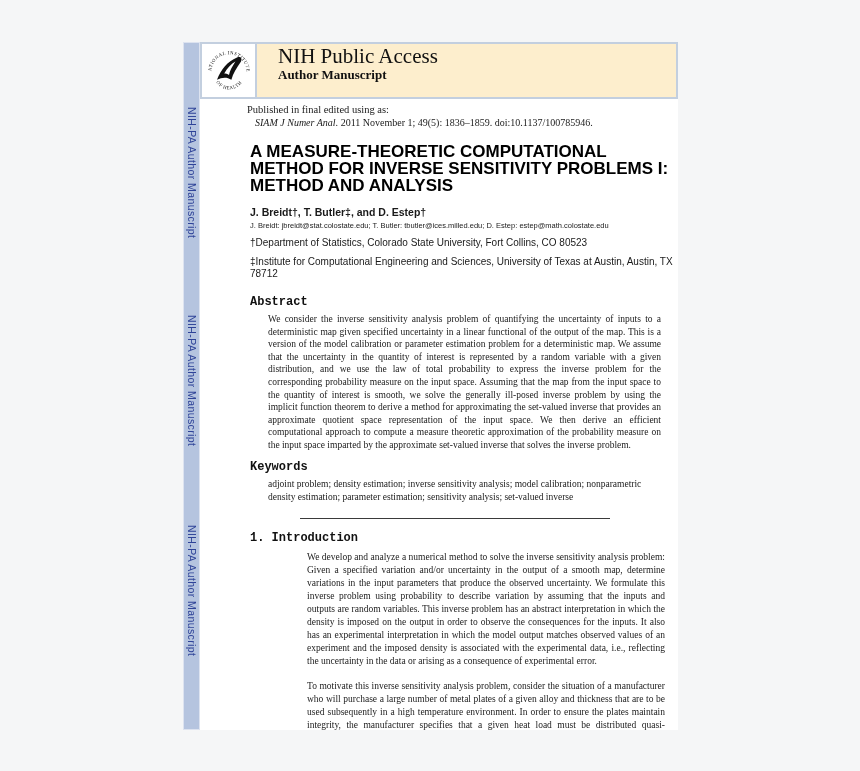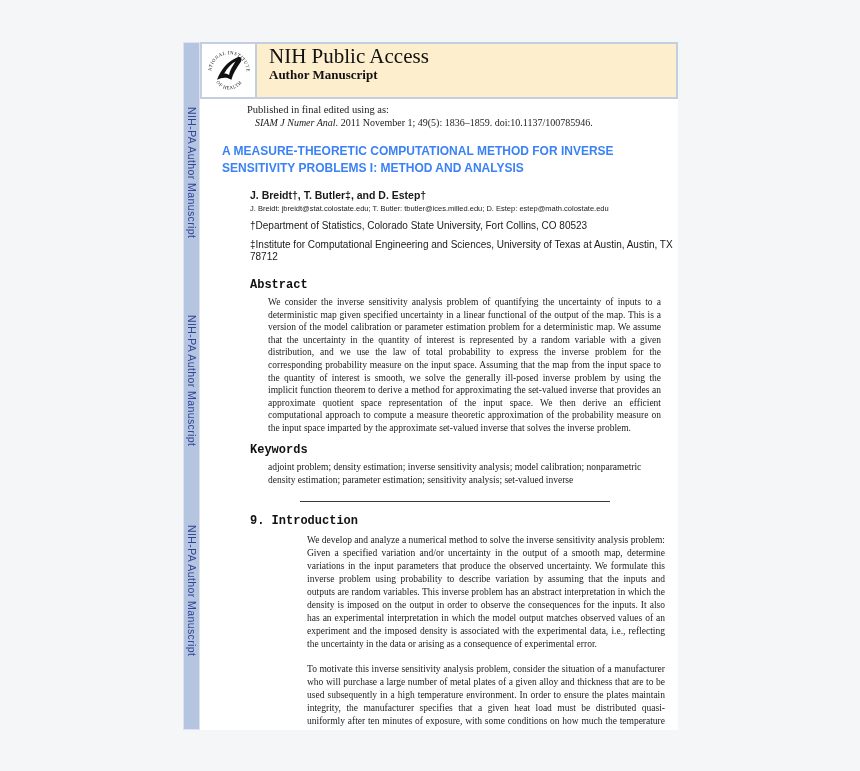--- a/index.html
+++ b/index.html
@@ -54,21 +54,21 @@
   .logo-box{
     width:55px;flex:0 0 55px;
     background:#fff;
     border-right:2px solid #c3cfdf;
     display:flex;align-items:center;justify-content:center;
     box-sizing:border-box;
   }
   .band{
     flex:1;
     background:#fdeecd;
-    padding:1px 8px 0 12px;
+    padding:1px 8px 0 21px;
     overflow:hidden;
   }
   .band-title{
     font-family:"Liberation Serif", serif;
     font-size:21px;line-height:23px;color:#111;
   }
   .band-sub{
     font-family:"Liberation Serif", serif;
     font-weight:bold;font-size:13px;line-height:14px;color:#111;
   }
@@ -82,25 +82,25 @@
   .pub-line{
     margin:5px 0 0 47px;
     font-size:10.5px;line-height:12px;
   }
   .cite-line{
     margin:1px 0 0 55px;
     font-size:10px;line-height:12px;
   }
 
   .title{
-    margin:14px 0 0 22px;
+    margin:14px 0 0 50px;
     width:424px;
     font-family:"Liberation Sans", sans-serif;
-    font-weight:bold;font-size:12px;line-height:17px;
-    color:#3b82f6;
+    font-weight:bold;font-size:17px;line-height:17px;
+    color:#000000;
   }
   .authors{
     margin:12px 0 0 50px;
     font-family:"Liberation Sans", sans-serif;
     font-weight:bold;font-size:10.5px;line-height:12px;
   }
   .emails{
     margin:3px 0 0 50px;
     font-family:"Liberation Sans", sans-serif;
     font-size:7.5px;line-height:9px;color:#222;
@@ -195,18 +195,18 @@
     <div class="affil">‡Institute for Computational Engineering and Sciences, University of Texas at Austin, Austin, TX 78712</div>
 
     <div class="sec-head">Abstract</div>
     <div class="abstract-body">We consider the inverse sensitivity analysis problem of quantifying the uncertainty of inputs to a deterministic map given specified uncertainty in a linear functional of the output of the map. This is a version of the model calibration or parameter estimation problem for a deterministic map. We assume that the uncertainty in the quantity of interest is represented by a random variable with a given distribution, and we use the law of total probability to express the inverse problem for the corresponding probability measure on the input space. Assuming that the map from the input space to the quantity of interest is smooth, we solve the generally ill-posed inverse problem by using the implicit function theorem to derive a method for approximating the set-valued inverse that provides an approximate quotient space representation of the input space. We then derive an efficient computational approach to compute a measure theoretic approximation of the probability measure on the input space imparted by the approximate set-valued inverse that solves the inverse problem.</div>
 
     <div class="sec-head" style="margin-top:8px;">Keywords</div>
     <div class="keywords-body">adjoint problem; density estimation; inverse sensitivity analysis; model calibration; nonparametric density estimation; parameter estimation; sensitivity analysis; set-valued inverse</div>
 
     <div class="rule"></div>
 
-    <div class="sec-head intro-head">9. Introduction</div>
+    <div class="sec-head intro-head">1. Introduction</div>
     <div class="intro-body">We develop and analyze a numerical method to solve the inverse sensitivity analysis problem: Given a specified variation and/or uncertainty in the output of a smooth map, determine variations in the input parameters that produce the observed uncertainty. We formulate this inverse problem using probability to describe variation by assuming that the inputs and outputs are random variables. This inverse problem has an abstract interpretation in which the density is imposed on the output in order to observe the consequences for the inputs. It also has an experimental interpretation in which the model output matches observed values of an experiment and the imposed density is associated with the experimental data, i.e., reflecting the uncertainty in the data or arising as a consequence of experimental error.</div>
     <div class="intro-body">To motivate this inverse sensitivity analysis problem, consider the situation of a manufacturer who will purchase a large number of metal plates of a given alloy and thickness that are to be used subsequently in a high temperature environment. In order to ensure the plates maintain integrity, the manufacturer specifies that a given heat load must be distributed quasi-uniformly after ten minutes of exposure, with some conditions on how much the temperature may vary through the plate. The plates are milled with variations in</div>
 
   </div>
 </div>
 
 </body></html>

